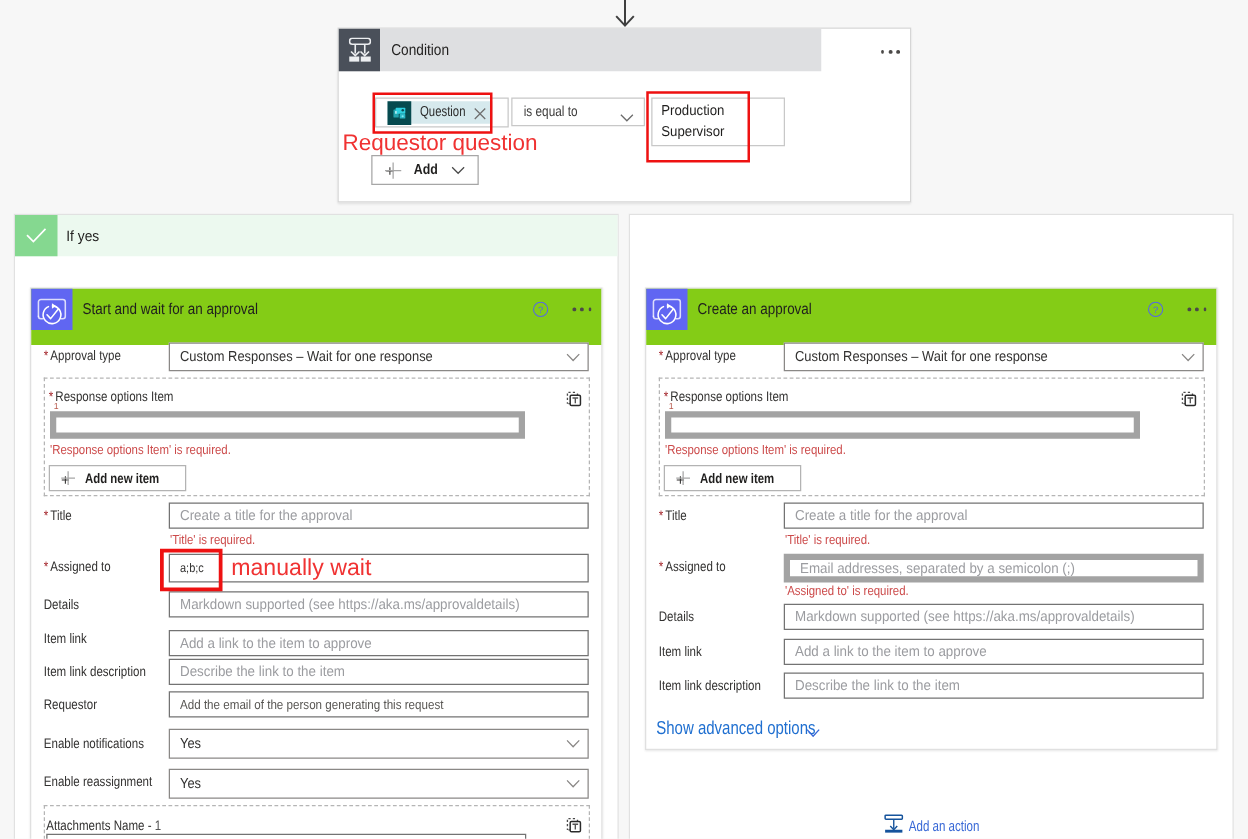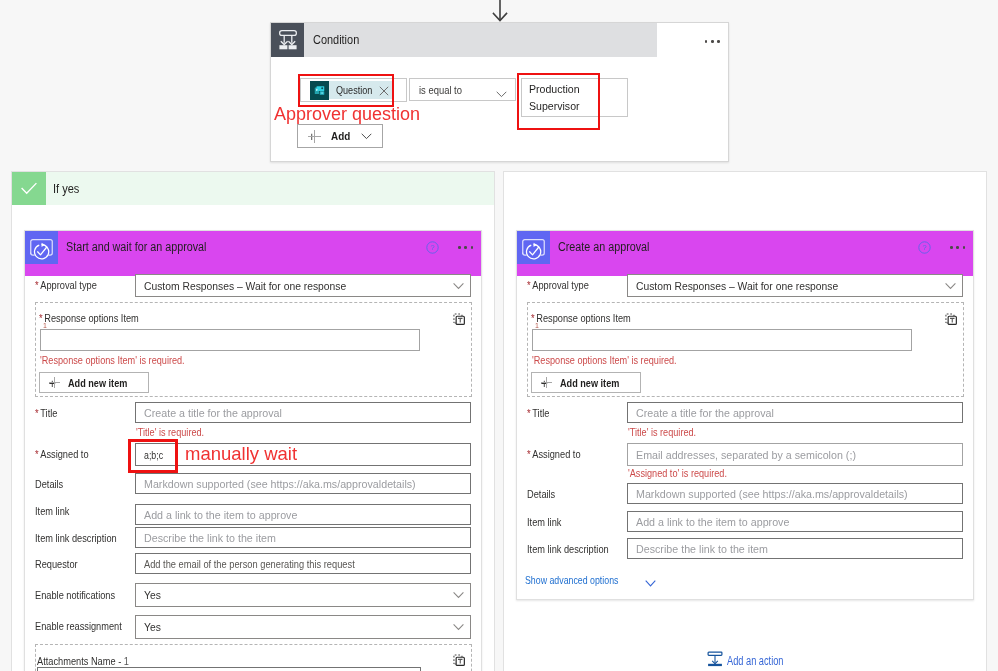--- a/index.html
+++ b/index.html
@@ -45,52 +45,52 @@
   .redtext{position:absolute;color:#f03232;font-family:"Liberation Sans",sans-serif;}
 
   
   .branch{position:absolute;background:#fff;border:1px solid #e1e1e1;}
   .bhead{position:absolute;left:0;top:0;height:33px;display:flex;align-items:center;}
   .bicon{width:34px;height:33px;display:flex;align-items:center;justify-content:center;flex:0 0 auto;}
   .blabel{font-size:12.5px;color:#201f1e;margin-left:7px;font-size:12px;transform:scaleX(.92);transform-origin:left center;}
 
   
   .acard{position:absolute;background:#fff;border:1px solid #e0e0e0;box-shadow:0 .6px 1.8px rgba(0,0,0,.10);}
-  .ahead{position:absolute;left:0;top:0;height:45px;background:#d946ef;}
+  .ahead{position:absolute;left:0;top:0;height:45px;background:#84cc16;}
   .aicon{position:absolute;left:0;top:0;width:33px;height:33px;background:#6066f2;
     display:flex;align-items:center;justify-content:center;}
   .atitle{position:absolute;top:9px;font-size:12.5px;color:#201f1e;transform:scaleX(.86);transform-origin:left center;}
   .ahelp{position:absolute;top:10px;width:13px;height:13px;}
   .aell{position:absolute;top:7px;width:22px;height:18px;}
 
   
   .flabel{position:absolute;font-size:11px;color:#323130;white-space:nowrap;
     transform:scaleX(.84);transform-origin:left center;}
   .req{color:#a4262c;margin-right:2px;}
   .finput{position:absolute;background:#fff;border:1px solid #737373;box-sizing:border-box;}
   .finput .ph{position:absolute;left:8px;top:50%;transform:translateY(-50%) scaleX(.93);
     transform-origin:left center;font-size:11.5px;color:#9b9ca0;white-space:nowrap;}
   .finput .vl{position:absolute;left:8px;top:50%;transform:translateY(-50%) scaleX(.898);
     transform-origin:left center;font-size:11.5px;color:#323130;white-space:nowrap;}
   .finput.sel{border:1px solid #8a8886;}
-  .finput.err{border:1px solid #a3a3a3;}
+  .finput.err{border:5px solid #a3a3a3;}
   .finput .chev{position:absolute;right:6px;top:50%;transform:translateY(-50%);line-height:0;}
   .finput .ph[data-name="field-placeholder-requestor"]{font-size:10.5px;color:#585653;
      transform:translateY(-50%) scaleX(.885);}
   .finput .vl[data-name="field-value-assigned-to"]{font-size:10px;transform:translateY(-50%) scaleX(.88);}
   .errmsg{position:absolute;font-size:10.5px;color:#cc4a4a;white-space:nowrap;transform:scaleX(.87);transform-origin:left center;}
   .dashbox{position:absolute;border:1px dashed #b5b5b5;}
   .addnew{position:absolute;background:#fff;border:1px solid #b3b3b3;display:flex;
     align-items:center;justify-content:center;}
   .addnew .pl{width:11px;height:11px;margin-right:8px;position:relative;display:inline-block;}
   .addnew .pl:before{content:"";position:absolute;left:0;top:5px;width:11px;height:1px;background:#a6a6a6;}
   .addnew .pl:after{content:"";position:absolute;left:5px;top:0;width:1px;height:11px;background:#a6a6a6;}
   .addnew .lb{font-size:11px;font-weight:bold;color:#201f1e;transform:scaleX(.83);transform-origin:left center;}
   .arraybtn{position:absolute;width:15px;height:15px;}
-  .advlink{position:absolute;font-size:11px;color:#1f6fd0;white-space:nowrap;}
+  .advlink{position:absolute;font-size:15px;color:#1f6fd0;white-space:nowrap;}
   .addaction{position:absolute;display:flex;align-items:center;}
   .addaction .lb{font-size:12px;color:#3767d6;margin-left:4px;transform:scaleX(.77);transform-origin:left center;}
 </style>
 </head>
 <body>
 
 <div class="stage" data-name="flow-canvas">
 
   <svg class="abs" data-name="flow-connector-arrow" style="left:488px;top:-6px;width:24px;height:30px" viewBox="0 0 24 30">
     <path d="M12 0 L12 26" stroke="#3f3f3f" stroke-width="1.6" fill="none"></path>
@@ -156,21 +156,21 @@
       <span class="lb" data-name="condition-add-label">Add</span>
       <span class="cv" data-name="chevron-down-icon">
         <svg width="11" height="7" viewBox="0 0 11 7">
             <path d="M0.7 0.8 L5.5 5.6 L10.3 0.8" stroke="#4a4a4a" stroke-width="1" fill="none"></path>
           </svg>
       </span>
     </div>
   </div>
 
   <div class="redbox" data-name="annotation-box-question-token" style="left:298px;top:74px;width:92px;height:29px;"></div>
-  <div class="redtext" data-name="annotation-approver-question" style="left:274px;top:104px;font-size:18px;">Approver question</div>
+  <div class="redtext" data-name="annotation-approver-question" style="left:274px;top:104px;font-size:18px;">Requestor question</div>
 
   <div class="redbox" data-name="annotation-box-condition-value" style="left:517px;top:73px;width:79px;height:53px;"></div>
 
   <div class="branch" data-name="branch-if-yes" style="left:11px;top:171px;width:482px;height:520px;">
     <div class="bhead" data-name="branch-if-yes-header" style="width:482px;background:#ecf9ef;">
       <span class="bicon" data-name="checkmark-icon" style="background:#85d890;">
         <svg width="22" height="22" viewBox="0 0 22 22" style="margin-bottom:2px">
           <path d="M3.6 11.1 L8.7 16.2 L18.4 6.1" stroke="#ffffff" stroke-width="1.35" fill="none" stroke-linecap="butt" stroke-linejoin="miter"></path>
         </svg>
       </span>

